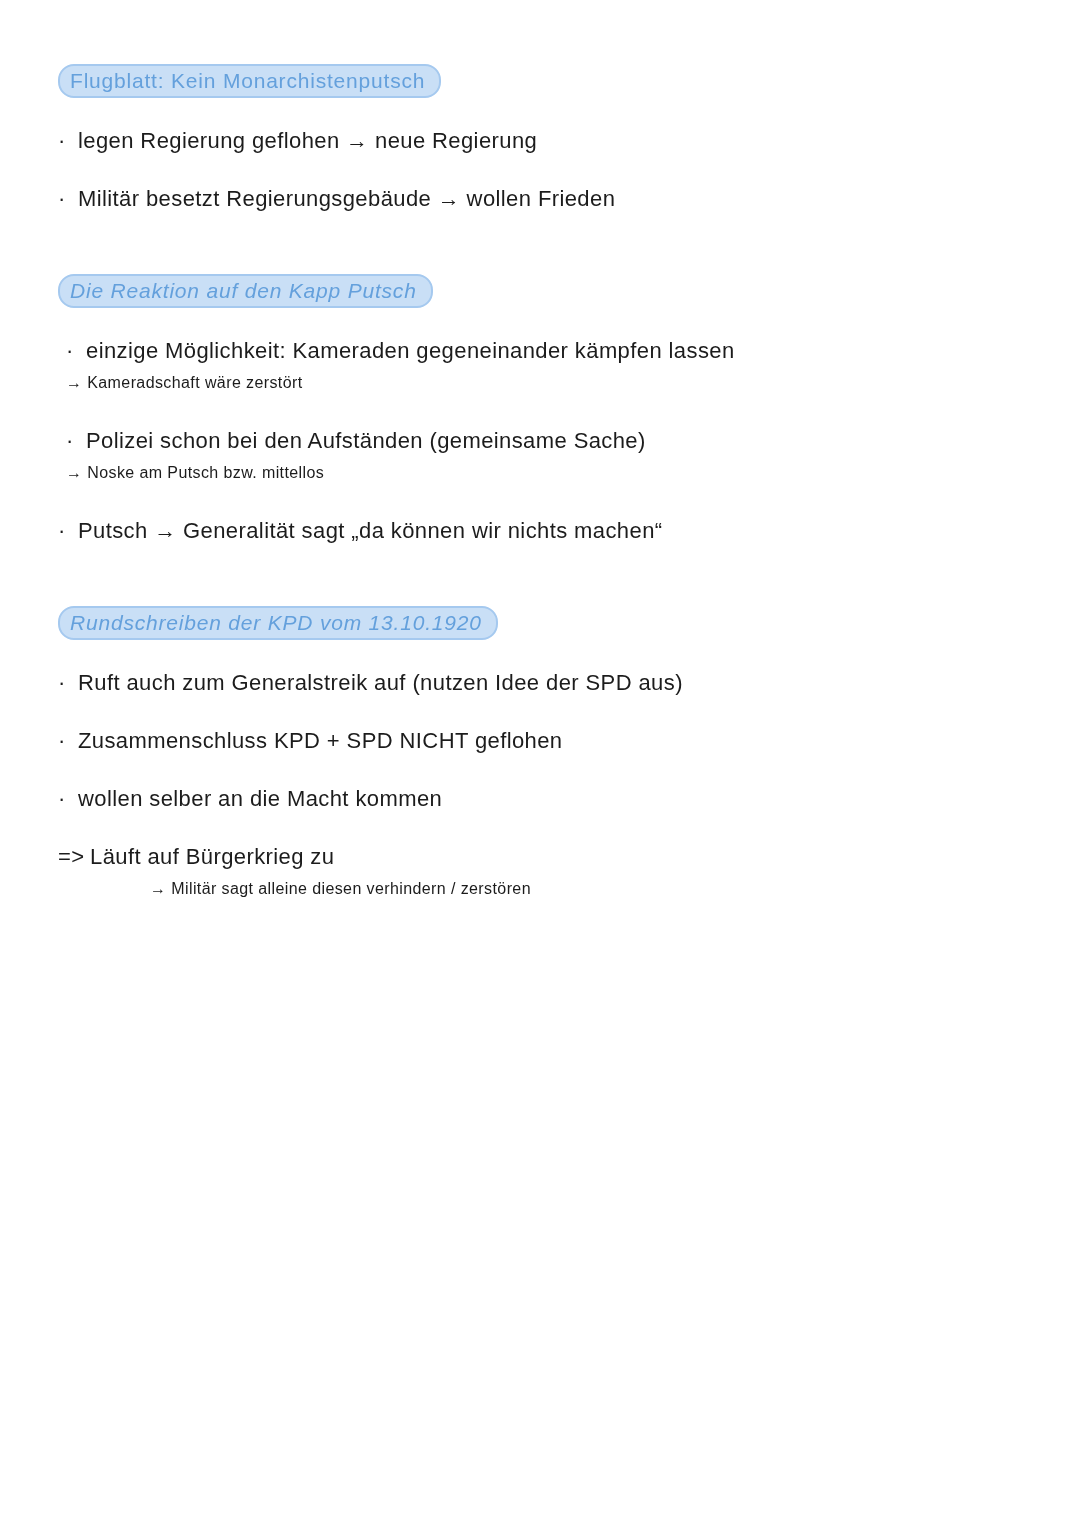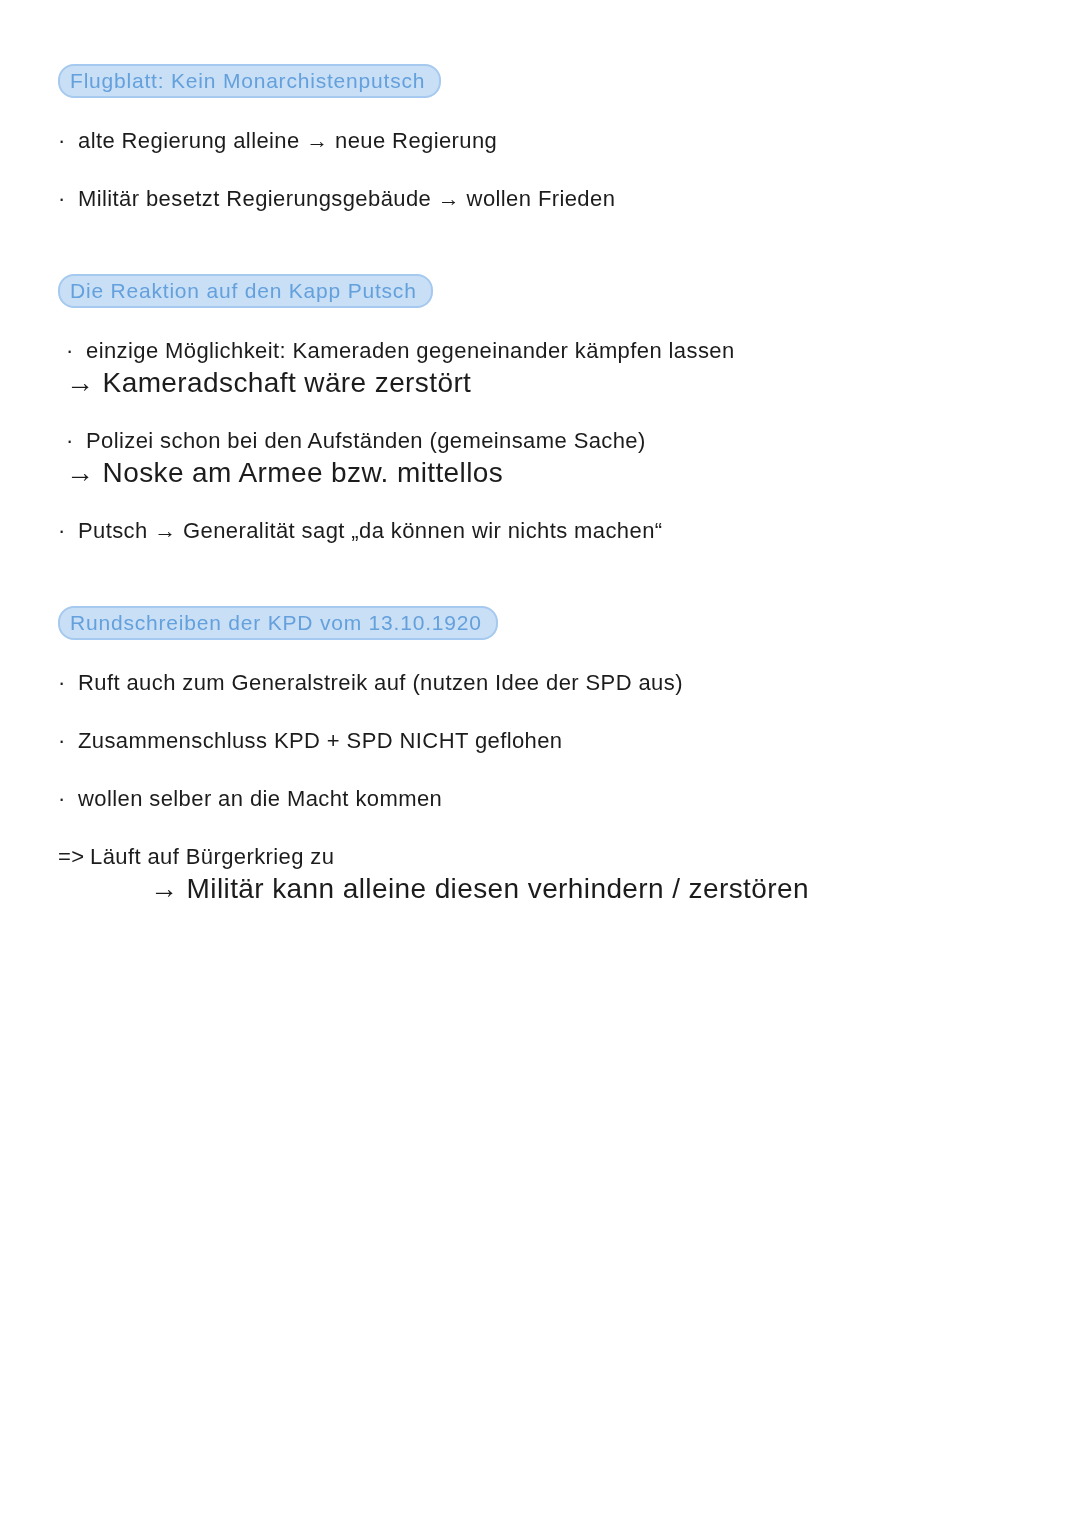--- a/index.html
+++ b/index.html
@@ -18,20 +18,21 @@
     box-sizing: border-box;
     padding: 64px 40px 0 58px;
   }
   .section { margin: 0; }
   .heading-wrap {
     margin: 0 0 28px 0;
     line-height: 30px;
   }
   .section + .section .heading-wrap {
     margin-top: 60px;
+    font-style: italic;
   }
   .heading {
     display: inline-block;
     background: #c9dff6;
     border: 2px solid #a5c9ef;
     border-radius: 16px;
     color: #64a0dc;
     font-size: 21px;
     letter-spacing: 0.8px;
     padding: 2px 14px 3px 10px;
@@ -45,58 +46,58 @@
     margin: 0 0 28px 0;
     white-space: nowrap;
   }
   .line .marker {
     display: inline-block;
     min-width: 16px;
     text-align: left;
     margin-right: 4px;
   }
   .subline {
-    font-size: 28px;
+    font-size: 16px;
     line-height: 30px;
     letter-spacing: 0.4px;
     margin: -26px 0 28px 62px;
     white-space: nowrap;
   }
   .conclusion .marker { min-width: 28px; }
   .indent-1 { margin-left: 8px; }
 </style>
 </head>
 <body>
 
 <div class="page">
 
   <div class="section">
     <div class="heading-wrap">
       <span class="heading">Flugblatt: Kein Monarchistenputsch</span>
     </div>
     <div class="line">
-      <span class="marker">·</span><span>alte Regierung alleine → neue Regierung</span>
+      <span class="marker">·</span><span>legen Regierung geflohen → neue Regierung</span>
     </div>
     <div class="line">
       <span class="marker">·</span><span>Militär besetzt Regierungsgebäude → wollen Frieden</span>
     </div>
   </div>
 
   <div class="section">
     <div class="heading-wrap">
       <span class="heading">Die Reaktion auf den Kapp Putsch</span>
     </div>
     <div class="line indent-1">
       <span class="marker">·</span><span>einzige Möglichkeit: Kameraden gegeneinander kämpfen lassen</span>
     </div>
     <div class="subline indent-1">→ Kameradschaft wäre zerstört</div>
     <div class="line indent-1">
       <span class="marker">·</span><span>Polizei schon bei den Aufständen (gemeinsame Sache)</span>
     </div>
-    <div class="subline indent-1">→ Noske am Armee bzw. mittellos</div>
+    <div class="subline indent-1">→ Noske am Putsch bzw. mittellos</div>
     <div class="line">
       <span class="marker">·</span><span>Putsch → Generalität sagt „da können wir nichts machen“</span>
     </div>
   </div>
 
 
   <div class="section">
     <div class="heading-wrap">
       <span class="heading">Rundschreiben der KPD vom 13.10.1920</span>
     </div>
@@ -108,16 +109,16 @@
     </div>
     <div class="line">
       <span class="marker">·</span><span>wollen selber an die Macht kommen</span>
     </div>
   </div>
 
   <div class="section conclusion">
     <div class="line" style="margin-top:28px">
       <span class="marker">=&gt;</span><span>Läuft auf Bürgerkrieg zu</span>
     </div>
-    <div class="subline" style="margin-left:92px">→ Militär kann alleine diesen verhindern / zerstören</div>
+    <div class="subline" style="margin-left:92px">→ Militär sagt alleine diesen verhindern / zerstören</div>
   </div>
 
 </div>
 
 </body></html>

